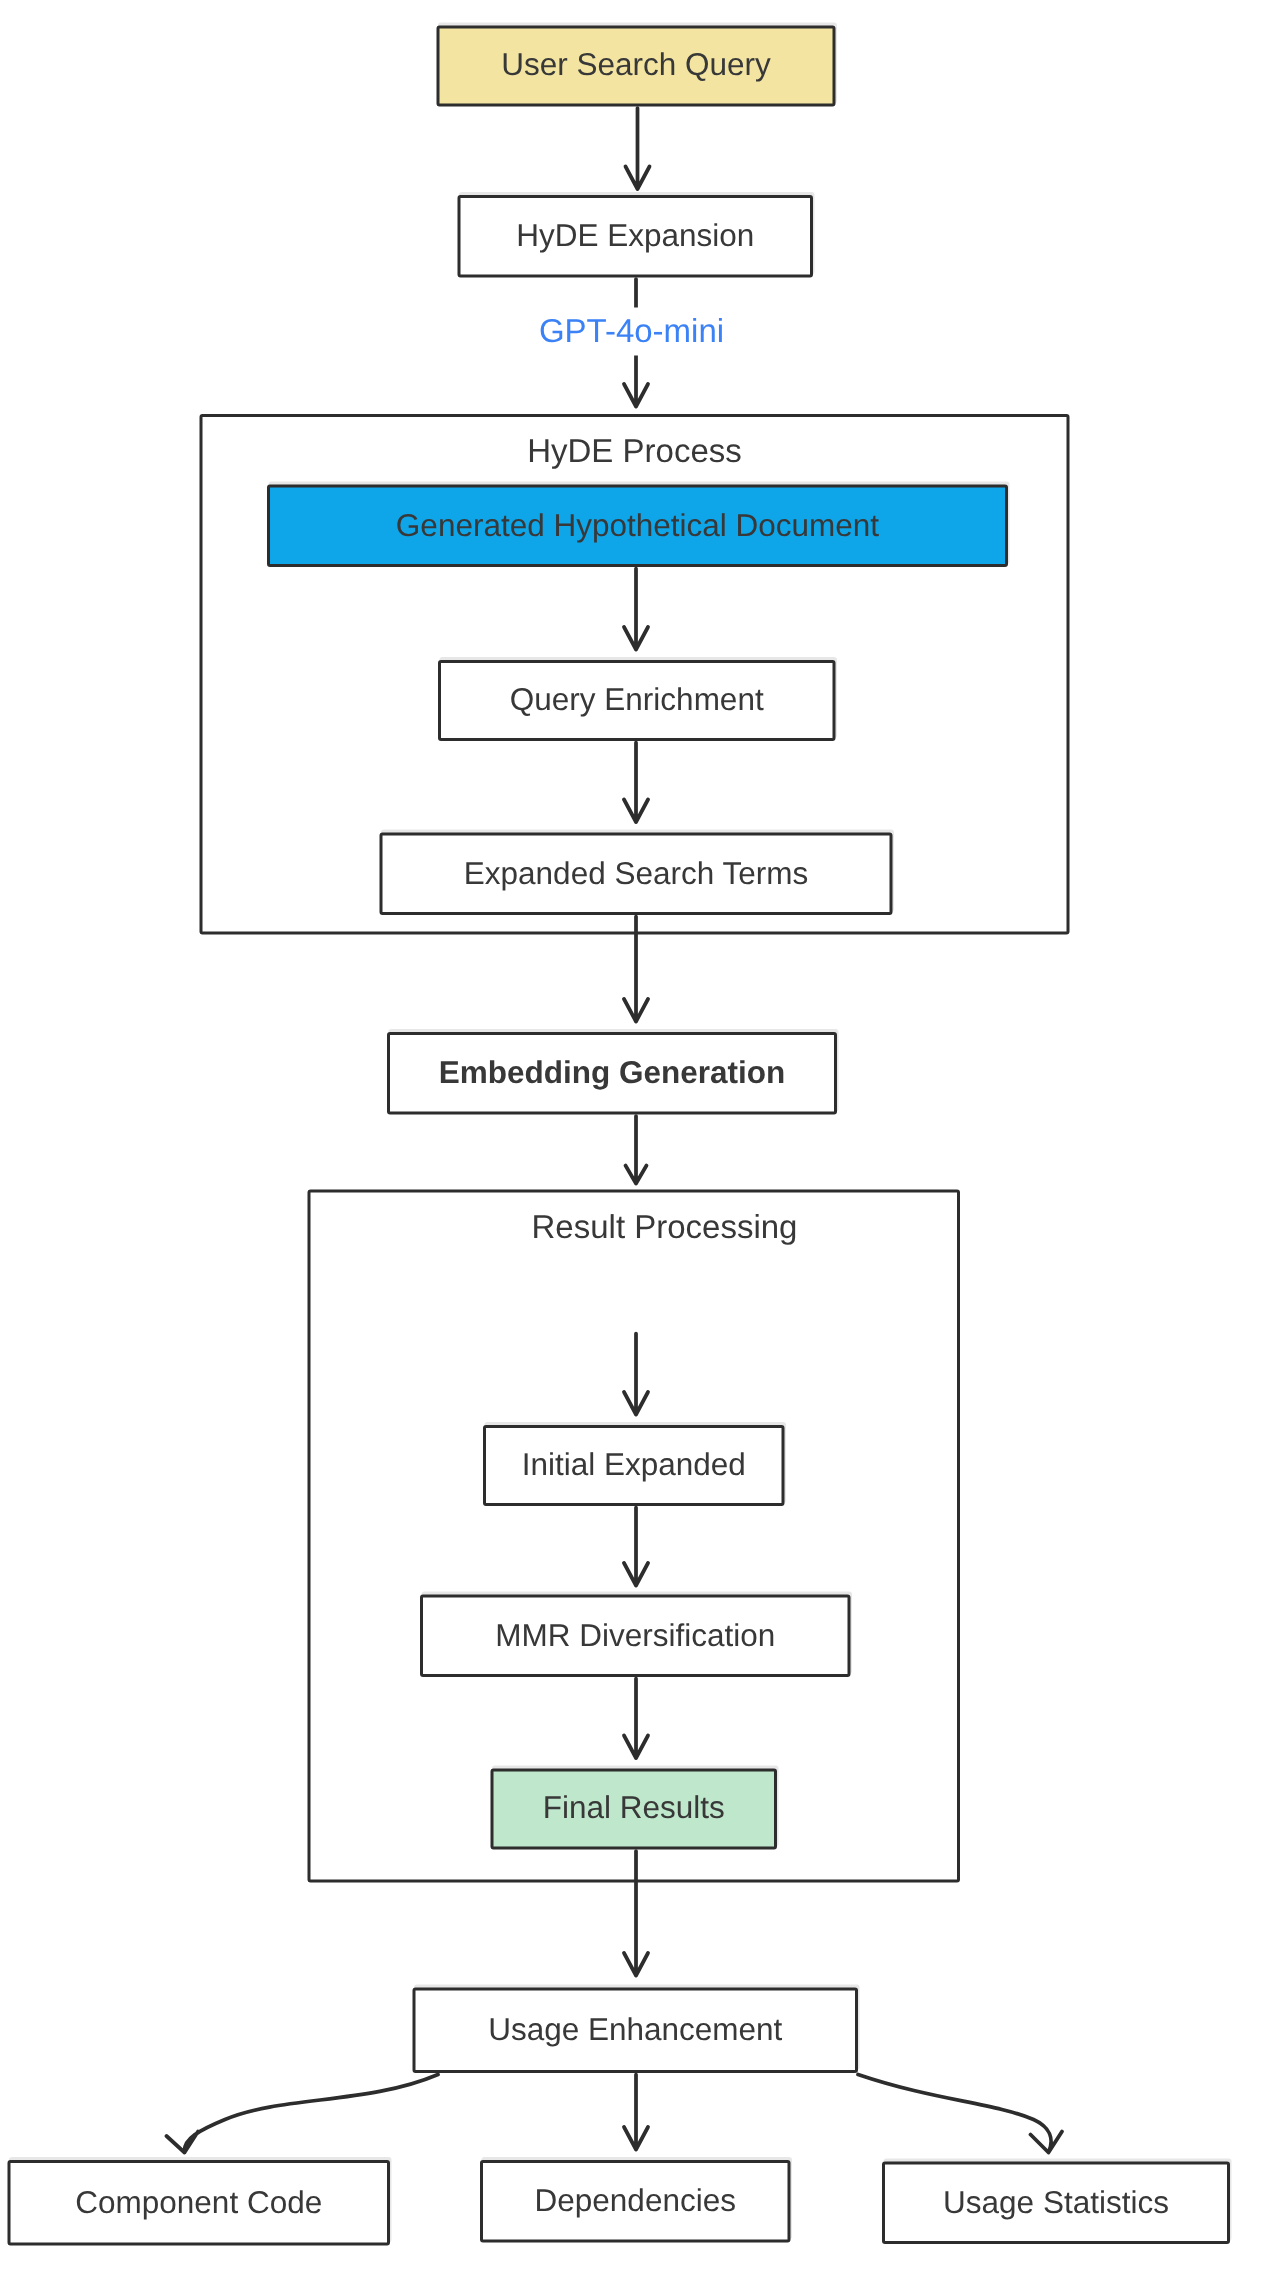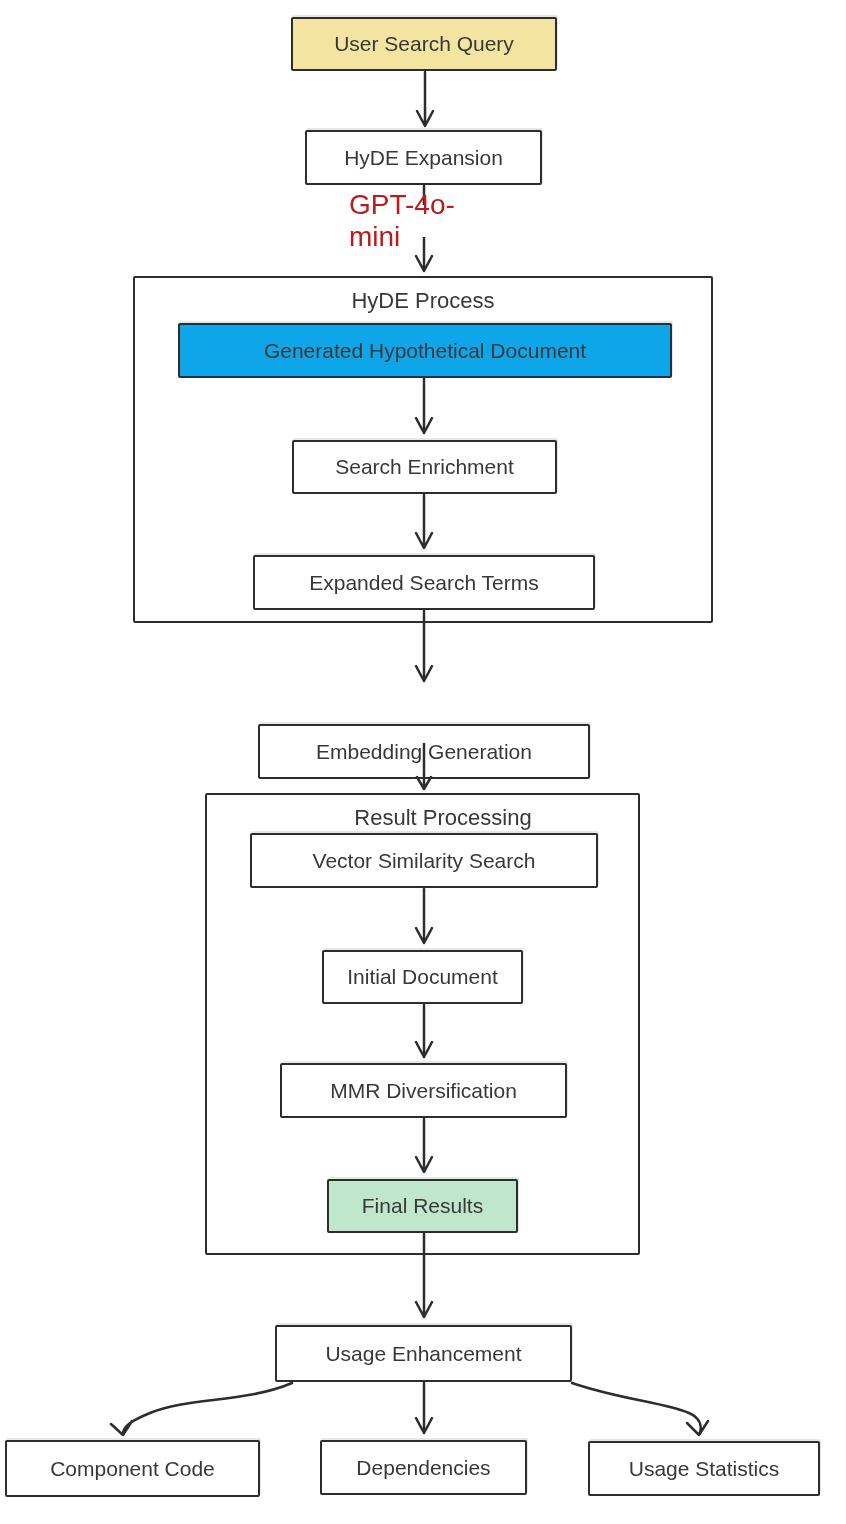--- a/index.html
+++ b/index.html
@@ -38,22 +38,22 @@
     font-size:22px;
     color:#383838;
     z-index:2;
     pointer-events:none;
   }
   .edge-label{
     position:absolute;
     box-sizing:border-box;
     display:flex;align-items:center;justify-content:center;
     background:#ffffff;
-    font-size:28px;
-    color:#b91c1c;
+    font-size:22px;
+    color:#3b82f6;
     z-index:4;
     padding:0 4px;
   }
   svg.arrows{
     position:absolute;left:0;top:0;
     z-index:3;
     pointer-events:none;
   }
   svg.arrows path{
     fill:none;
@@ -73,29 +73,28 @@
 
   <div class="container-box" style="left:205px;top:793px;width:435px;height:462px;"></div>
   <div class="container-title" style="left:205px;top:805px;width:476px;height:30px;">Result Processing</div>
 
   <div class="node" style="left:305px;top:130px;width:237px;height:55px;">HyDE Expansion</div>
 
   <div class="node" style="left: 291px; top: 17px; width: 266px; height: 54px; background-color: rgb(243, 229, 161);">User Search Query</div>
 
   <div class="node" style="left: 178px; top: 323px; width: 494px; height: 55px; background-color: #0ea5e9;">Generated Hypothetical Document</div>
 
-  <div class="node" style="left:292px;top:440px;width:265px;height:54px;">Search Enrichment</div>
+  <div class="node" style="left:292px;top:440px;width:265px;height:54px;">Query Enrichment</div>
 
   <div class="node" style="left:253px;top:555px;width:342px;height:55px;">Expanded Search Terms</div>
 
-  <div class="node" style="left:258px;top:724px;width:332px;height:55px;">Embedding Generation</div>
+  <div class="node" style="left:258px;top:688px;width:300px;height:55px;font-weight:bold;">Embedding Generation</div>
 
-  <div class="node" style="left:250px;top:833px;width:348px;height:55px;">Vector Similarity Search</div>
 
-  <div class="node" style="left:322px;top:950px;width:201px;height:54px;">Initial Document</div>
+  <div class="node" style="left:322px;top:950px;width:201px;height:54px;">Initial Expanded</div>
 
   <div class="node" style="left:280px;top:1063px;width:287px;height:55px;">MMR Diversification</div>
 
   <div class="node" style="left: 327px; top: 1179px; width: 191px; height: 54px; background-color: rgb(191, 231, 203);">Final Results</div>
 
   <div class="node" style="left:275px;top:1325px;width:297px;height:57px;">Usage Enhancement</div>
 
   <div class="node" style="left:320px;top:1440px;width:207px;height:55px;">Dependencies</div>
 
   <div class="node" style="left:5px;top:1440px;width:255px;height:57px;">Component Code</div>

